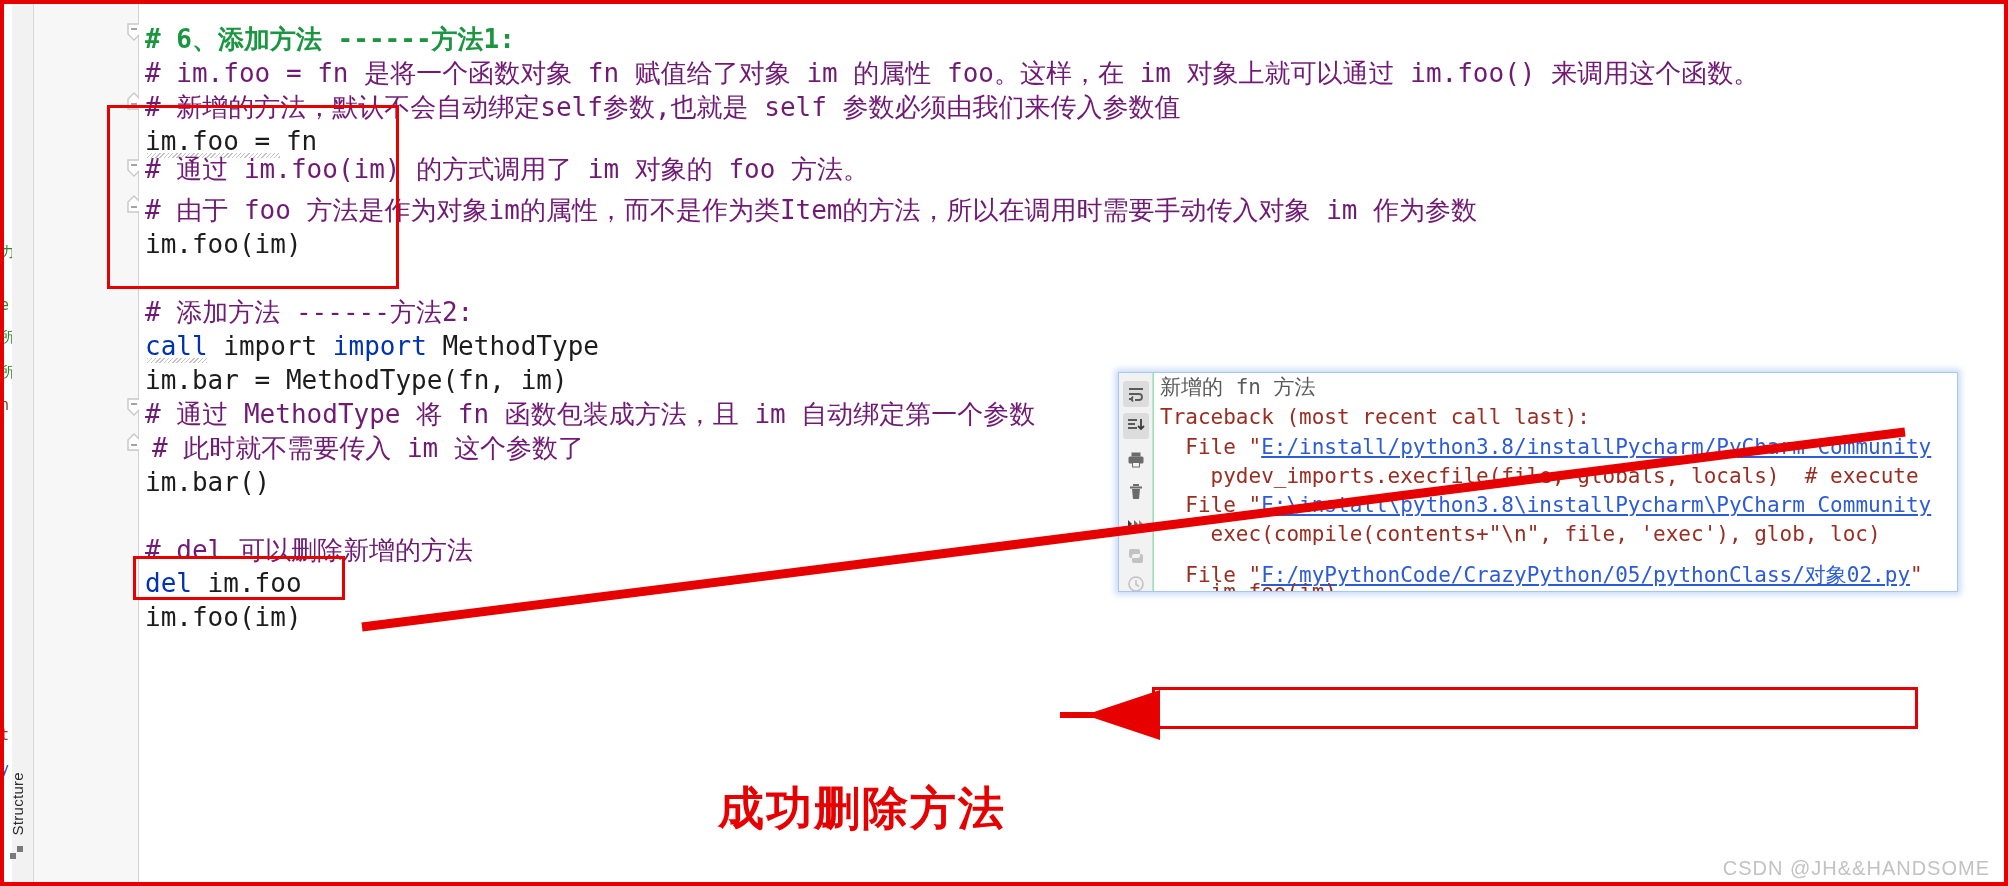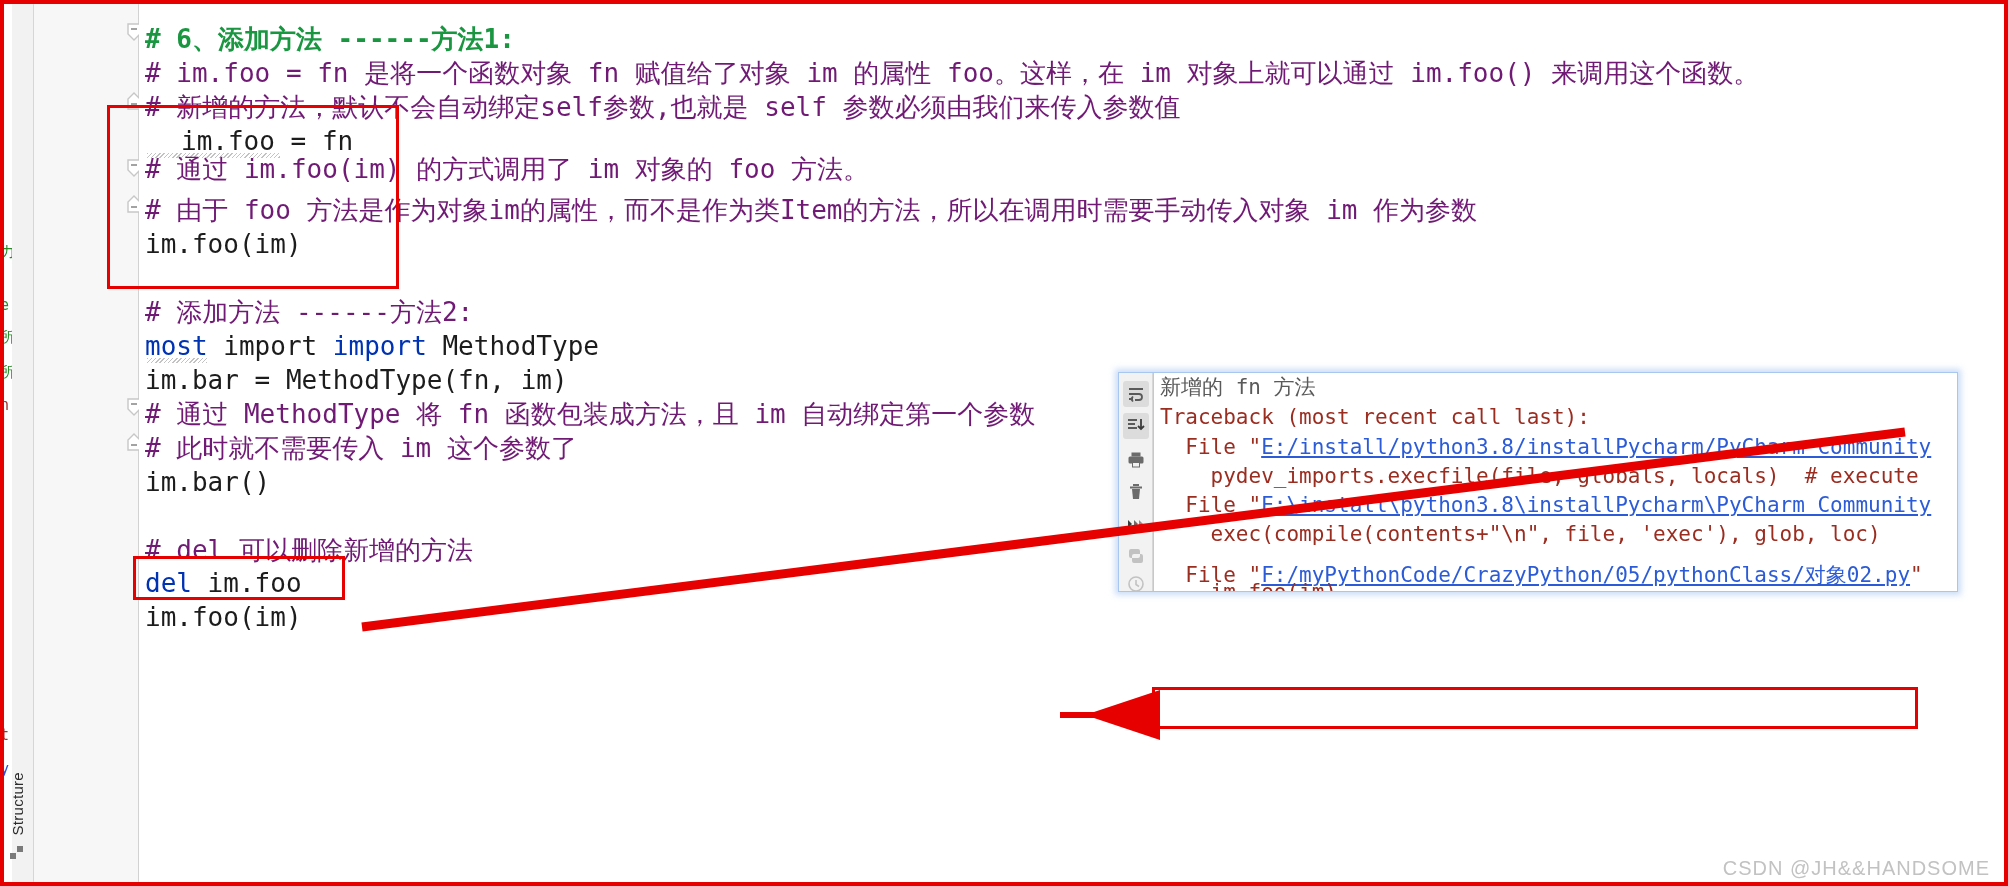--- a/index.html
+++ b/index.html
@@ -332,31 +332,31 @@
           <path d="M5 13h6" stroke="#8c8c8c" stroke-width="1.6"></path>
         </svg>
       </div>
     </div>
 
   <div class="editor">
     <div id="codelines">
         <div class="code-line" style="top: 26px;"><span class="tok-comment-b"># 6、添加方法 ------方法1:</span></div>
         <div class="code-line" style="top: 60px;"><span class="tok-comment"># im.foo = fn 是将一个函数对象 fn 赋值给了对象 im 的属性 foo。这样，在 im 对象上就可以通过 im.foo() 来调用这个函数。</span></div>
         <div class="code-line" style="top: 94px;"><span class="tok-comment"># 新增的方法，默认不会自动绑定self参数,也就是 self 参数必须由我们来传入参数值</span></div>
-        <div class="code-line" style="top: 128px; margin-left: 36px;"><span class="tok-txt">im.foo = fn</span></div>
+        <div class="code-line" style="top: 128px;"><span class="tok-txt">im.foo = fn</span></div>
         <div class="squiggle" style="left: 8px; width: 133px; top: 153px;"></div>
         <div class="code-line" style="top: 156px;"><span class="tok-comment"># 通过 im.foo(im) 的方式调用了 im 对象的 foo 方法。</span></div>
         <div class="code-line" style="top: 197px;"><span class="tok-comment"># 由于 foo 方法是作为对象im的属性，而不是作为类Item的方法，所以在调用时需要手动传入对象 im 作为参数</span></div>
         <div class="code-line" style="top: 231px;"><span class="tok-txt">im.foo(im)</span></div>
         <div class="code-line" style="top: 299px;"><span class="tok-comment"># 添加方法 ------方法2:</span></div>
-        <div class="code-line" style="top: 333px;"><span class="tok-kw">most</span><span class="tok-txt"> import </span><span class="tok-kw">import</span><span class="tok-txt"> MethodType</span></div>
+        <div class="code-line" style="top: 333px;"><span class="tok-kw">call</span><span class="tok-txt"> import </span><span class="tok-kw">import</span><span class="tok-txt"> MethodType</span></div>
         <div class="squiggle" style="left: 8px; width: 60px; top: 358px;"></div>
         <div class="code-line" style="top: 367px;"><span class="tok-txt">im.bar = MethodType(fn, im)</span></div>
         <div class="code-line" style="top: 401px; text-align: right;"><span class="tok-comment"># 通过 MethodType 将 fn 函数包装成方法，且 im 自动绑定第一个参数</span></div>
-        <div class="code-line" style="top: 435px;"><span class="tok-comment"># 此时就不需要传入 im 这个参数了</span></div>
+        <div class="code-line" style="top: 435px; margin-left: 7px;"><span class="tok-comment"># 此时就不需要传入 im 这个参数了</span></div>
         <div class="code-line" style="top: 469px;"><span class="tok-txt">im.bar()</span></div>
         <div class="code-line" style="top: 537px;"><span class="tok-comment"># del 可以删除新增的方法</span></div>
         <div class="code-line" style="top: 570px;"><span class="tok-kw">del</span><span class="tok-txt"> im.foo</span></div>
         <div class="code-line" style="top: 604px;"><span class="tok-txt">im.foo(im)</span></div>
       </div>
   </div>
 
   <div class="console">
     <div class="console-toolbar">
 
@@ -433,16 +433,17 @@
       <div class="redbox" style="left: 1152px; top: 687px; width: 766px; height: 42px;"></div>
     </div>
 
   <svg class="arrow-svg">
     <path d="M362 627 L1905 432" stroke="#e60000" stroke-width="9" fill="none"></path>
     <path d="M1150 715 L1085 715" stroke="#e60000" stroke-width="0" fill="none"></path>
     <polygon points="1160,690 1160,740 1085,715" fill="#e60000"></polygon>
     <path d="M1060 712 L1120 712 L1120 718 L1060 718 Z" fill="#e60000"></path>
   </svg>
 
+  <div class="annot-text" style="left:718px; top:778px;">成功删除方法</div>
 
   <div class="outer-border"></div>
   <div class="watermark">CSDN @JH&amp;&amp;HANDSOME</div>
 </div>
 
 </body></html>

